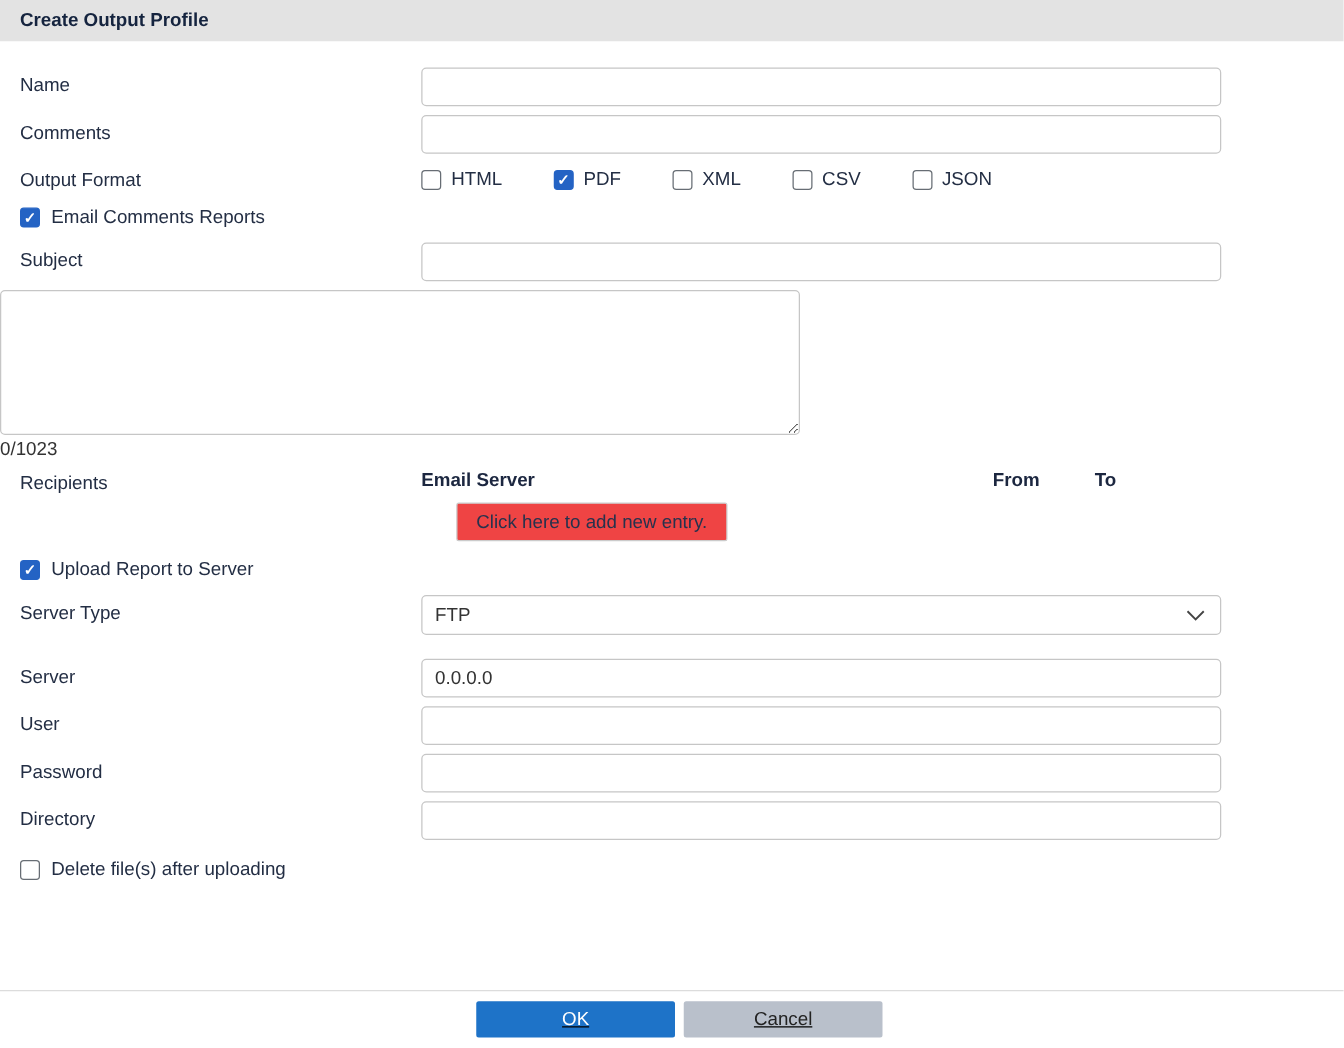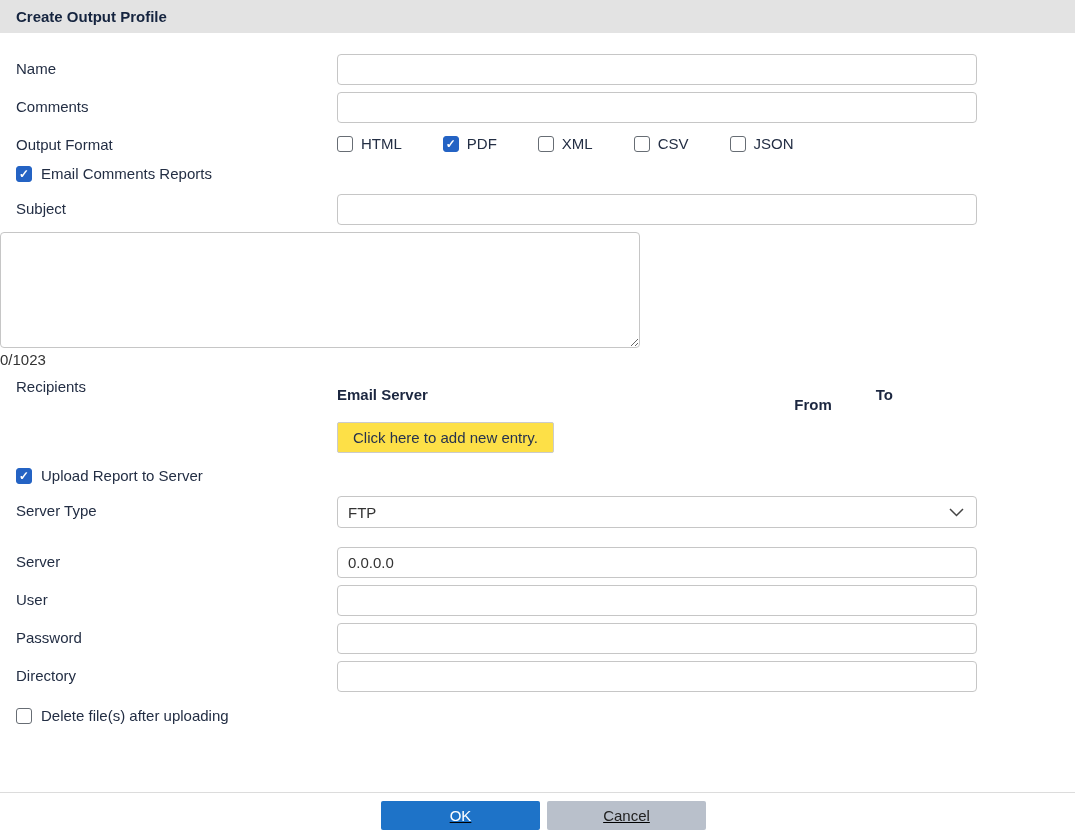--- a/index.html
+++ b/index.html
@@ -60,26 +60,26 @@
     display:flex; align-items:center; gap:8px;
     font-size:15px; color:#232e44; cursor:pointer;
   }
 
   
   .recip-header {
     display:flex; align-items:center;
     font-size:15px; font-weight:700; color:#1c2740;
     margin-top:4px; margin-bottom:9px;
   }
-  .recip-from { margin-left:auto;margin-top:20px; }
+  .recip-from { margin-left:auto; }
   .recip-to { margin-left:44px; margin-right:84px; }
   .add-entry-btn {
-    background:#fde047; border:1px solid #cbcbcb; border-radius:2px;
+    background:#ef4444; border:1px solid #cbcbcb; border-radius:2px;
     padding:6px 15px; font:15px "Liberation Sans", sans-serif;
-    color:#26324d; cursor:pointer;
+    color:#26324d; cursor:pointer;margin-left:28px;
   }
 
   
   .select {
     width:640px; height:32px;
     border:1px solid #c6c6c6; border-radius:4px; background:#fff;
     display:flex; align-items:center; justify-content:space-between;
     padding:0 12px 0 10px; font-size:15px; color:#333; cursor:pointer;
   }
 

